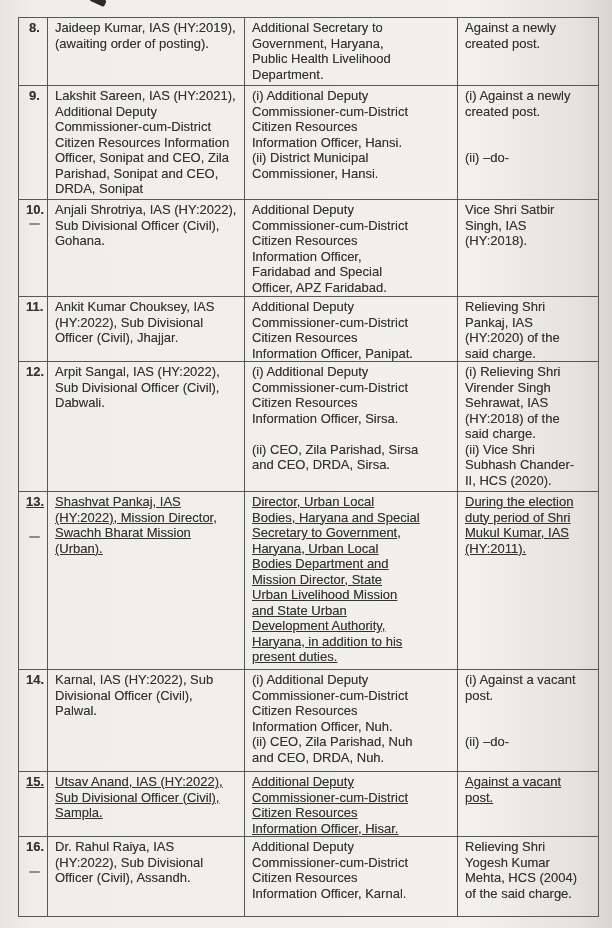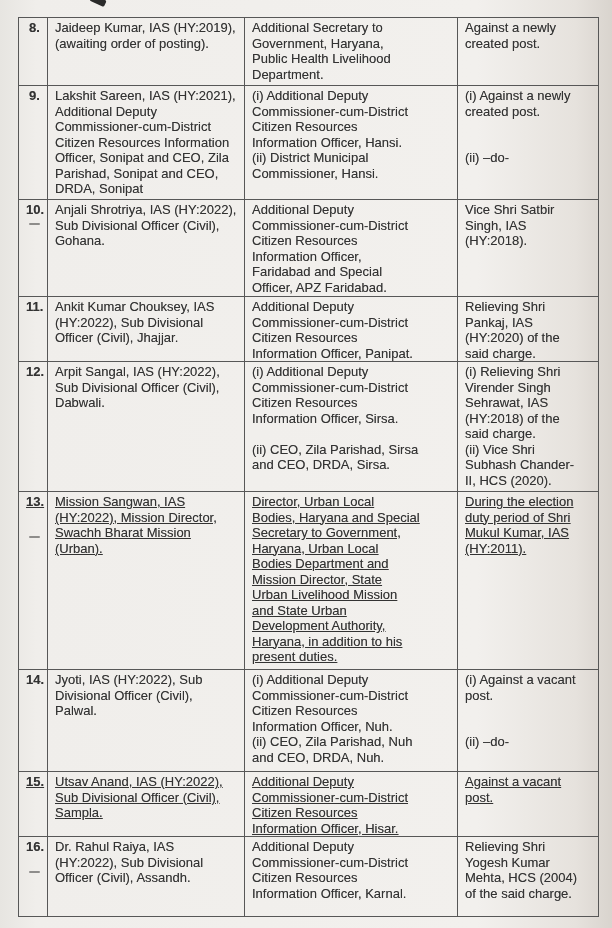--- a/index.html
+++ b/index.html
@@ -203,21 +203,21 @@
 Subhash Chander-
 II, HCS (2020).</div>
         </td>
     </tr>
     <tr class="r5">
       <td class="sno">
           <div class="ct">13.</div>
           <span class="pen-mark" style="margin-top:26px"></span>
         </td>
       <td>
-          <div class="ct">Mission Sangwan, IAS
+          <div class="ct">Shashvat Pankaj, IAS
 (HY:2022), Mission Director,
 Swachh Bharat Mission
 (Urban).</div>
         </td>
       <td>
           <div class="ct">Director, Urban Local
 Bodies, Haryana and Special
 Secretary to Government,
 Haryana, Urban Local
 Bodies Department and
@@ -233,21 +233,21 @@
 duty period of Shri
 Mukul Kumar, IAS
 (HY:2011).</div>
         </td>
     </tr>
     <tr class="r6">
       <td class="sno">
           <div class="ct">14.</div>
         </td>
       <td>
-          <div class="ct">Jyoti, IAS (HY:2022), Sub
+          <div class="ct">Karnal, IAS (HY:2022), Sub
 Divisional Officer (Civil),
 Palwal.</div>
         </td>
       <td>
           <div class="ct">(i) Additional Deputy
 Commissioner-cum-District
 Citizen Resources
 Information Officer, Nuh.
 (ii) CEO, Zila Parishad, Nuh
 and CEO, DRDA, Nuh.</div>

